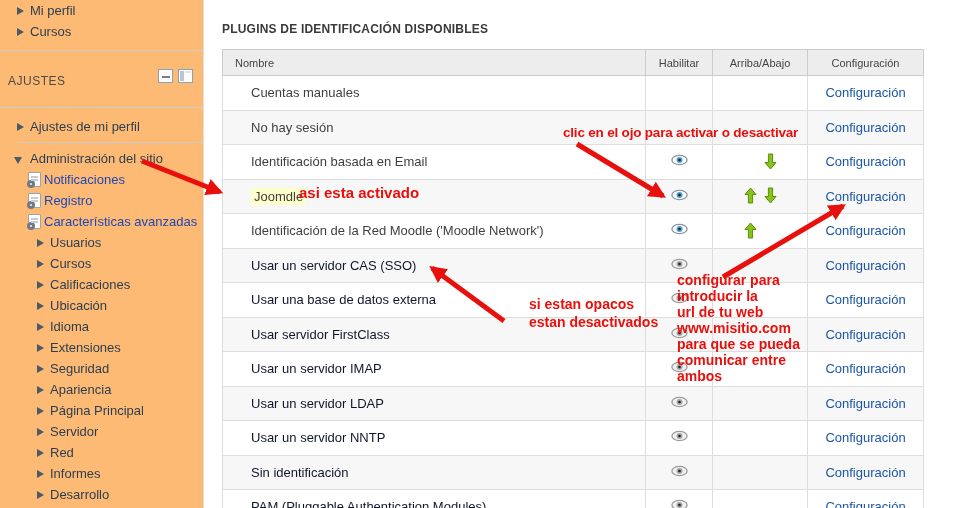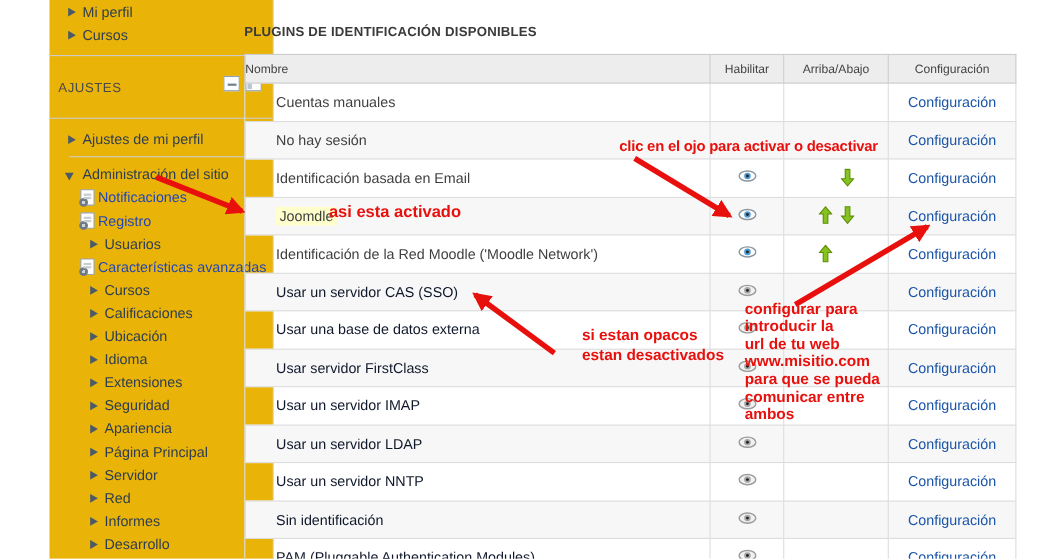--- a/index.html
+++ b/index.html
@@ -10,21 +10,21 @@
     --green:#86c221;
     --hl:#ffffcc;
   }
   *{margin:0;padding:0;box-sizing:border-box;}
   html,body{width:953px;height:508px;overflow:hidden;background:#fff;
     font-family:"Liberation Sans",sans-serif;}
   body{position:relative;}
 
   
   .sidebar{position:absolute;left:0;top:0;width:204px;height:508px;
-    border-right:1px solid #ddd;background:#eab308;margin-left:45px;}
+    border-right:1px solid #ddd;background:#fdba74;}
   ul{list-style:none;}
   .navlist li{position:relative;padding:3px 0 3px 30px;font-size:13px;line-height:15px;}
   .navlist a{color:var(--nav-dark);text-decoration:none;cursor:pointer;}
   .navlist a.leaf{color:var(--nav-blue);}
   .tri-r{position:absolute;left:17px;top:7px;width:0;height:0;
     border-left:7px solid #4a5a66;border-top:4.5px solid transparent;border-bottom:4.5px solid transparent;}
   .tri-d{position:absolute;left:14px;top:9px;width:0;height:0;
     border-top:7px solid #4a5a66;border-left:4.5px solid transparent;border-right:4.5px solid transparent;}
   .pg{position:absolute;left:28px;top:3px;width:13px;height:15px;background:#fff;
     border:1px solid #9aa4ad;border-radius:1px;}
@@ -48,21 +48,21 @@
   .bicon.dock::before{content:"";position:absolute;left:1px;top:1px;width:4px;height:10px;background:#b9c6d0;}
   .bicon.dock::after{content:"";position:absolute;left:6px;top:1px;width:6px;height:2px;background:#dfe6ea;}
 
   
   .page-title{position:absolute;left:222px;top:22px;font-size:12px;font-weight:bold;
     color:#3a3a3a;letter-spacing:.2px;}
   table{position:absolute;left:222px;top:49px;width:701px;border-collapse:collapse;table-layout:fixed;}
   col.c1{width:423px;}col.c2{width:67px;}col.c3{width:95px;}col.c4{width:116px;}
   th{background:#ededed;border:1px solid #ccc;font-size:11px;font-weight:normal;color:#444;
     height:26px;text-align:center;}
-  th.first{text-align:left;padding-left:0;}
+  th.first{text-align:left;padding-left:12px;}
   td{border:1px solid #ddd;height:34.5px;font-size:13px;vertical-align:middle;}
   tr.alt td{background:#f7f7f7;}
   td.c-name{padding-left:28px;color:#3f3f3f;}
   tr.disabled td.c-name{color:#0f172a;}
   td.c-eye,td.c-move,td.c-conf{text-align:center;}
   .plugin-name.hl{background:var(--hl);padding:1px 3px;}
   a.conf{color:var(--link-blue);text-decoration:none;cursor:pointer;font-size:13px;}
 
   .eye{display:inline-block;width:17px;height:12px;cursor:pointer;}
   .eye svg{display:block;}
@@ -131,31 +131,31 @@
     
     <span class="pg"></span>
     <a class="lbl leaf">Notificaciones</a>
   </li>
       <li class="lvl1 kind-pg">
     
     
     <span class="pg"></span>
     <a class="lbl leaf">Registro</a>
   </li>
-      <li class="lvl1 kind-tri">
-    <span class="tri-r"></span>
-    
-    
-    <a class="lbl">Usuarios</a>
-  </li>
       <li class="lvl1 kind-pg">
     
     
     <span class="pg"></span>
     <a class="lbl leaf">Características avanzadas</a>
+  </li>
+      <li class="lvl1 kind-tri">
+    <span class="tri-r"></span>
+    
+    
+    <a class="lbl">Usuarios</a>
   </li>
       <li class="lvl1 kind-tri">
     <span class="tri-r"></span>
     
     
     <a class="lbl">Cursos</a>
   </li>
       <li class="lvl1 kind-tri">
     <span class="tri-r"></span>
     

